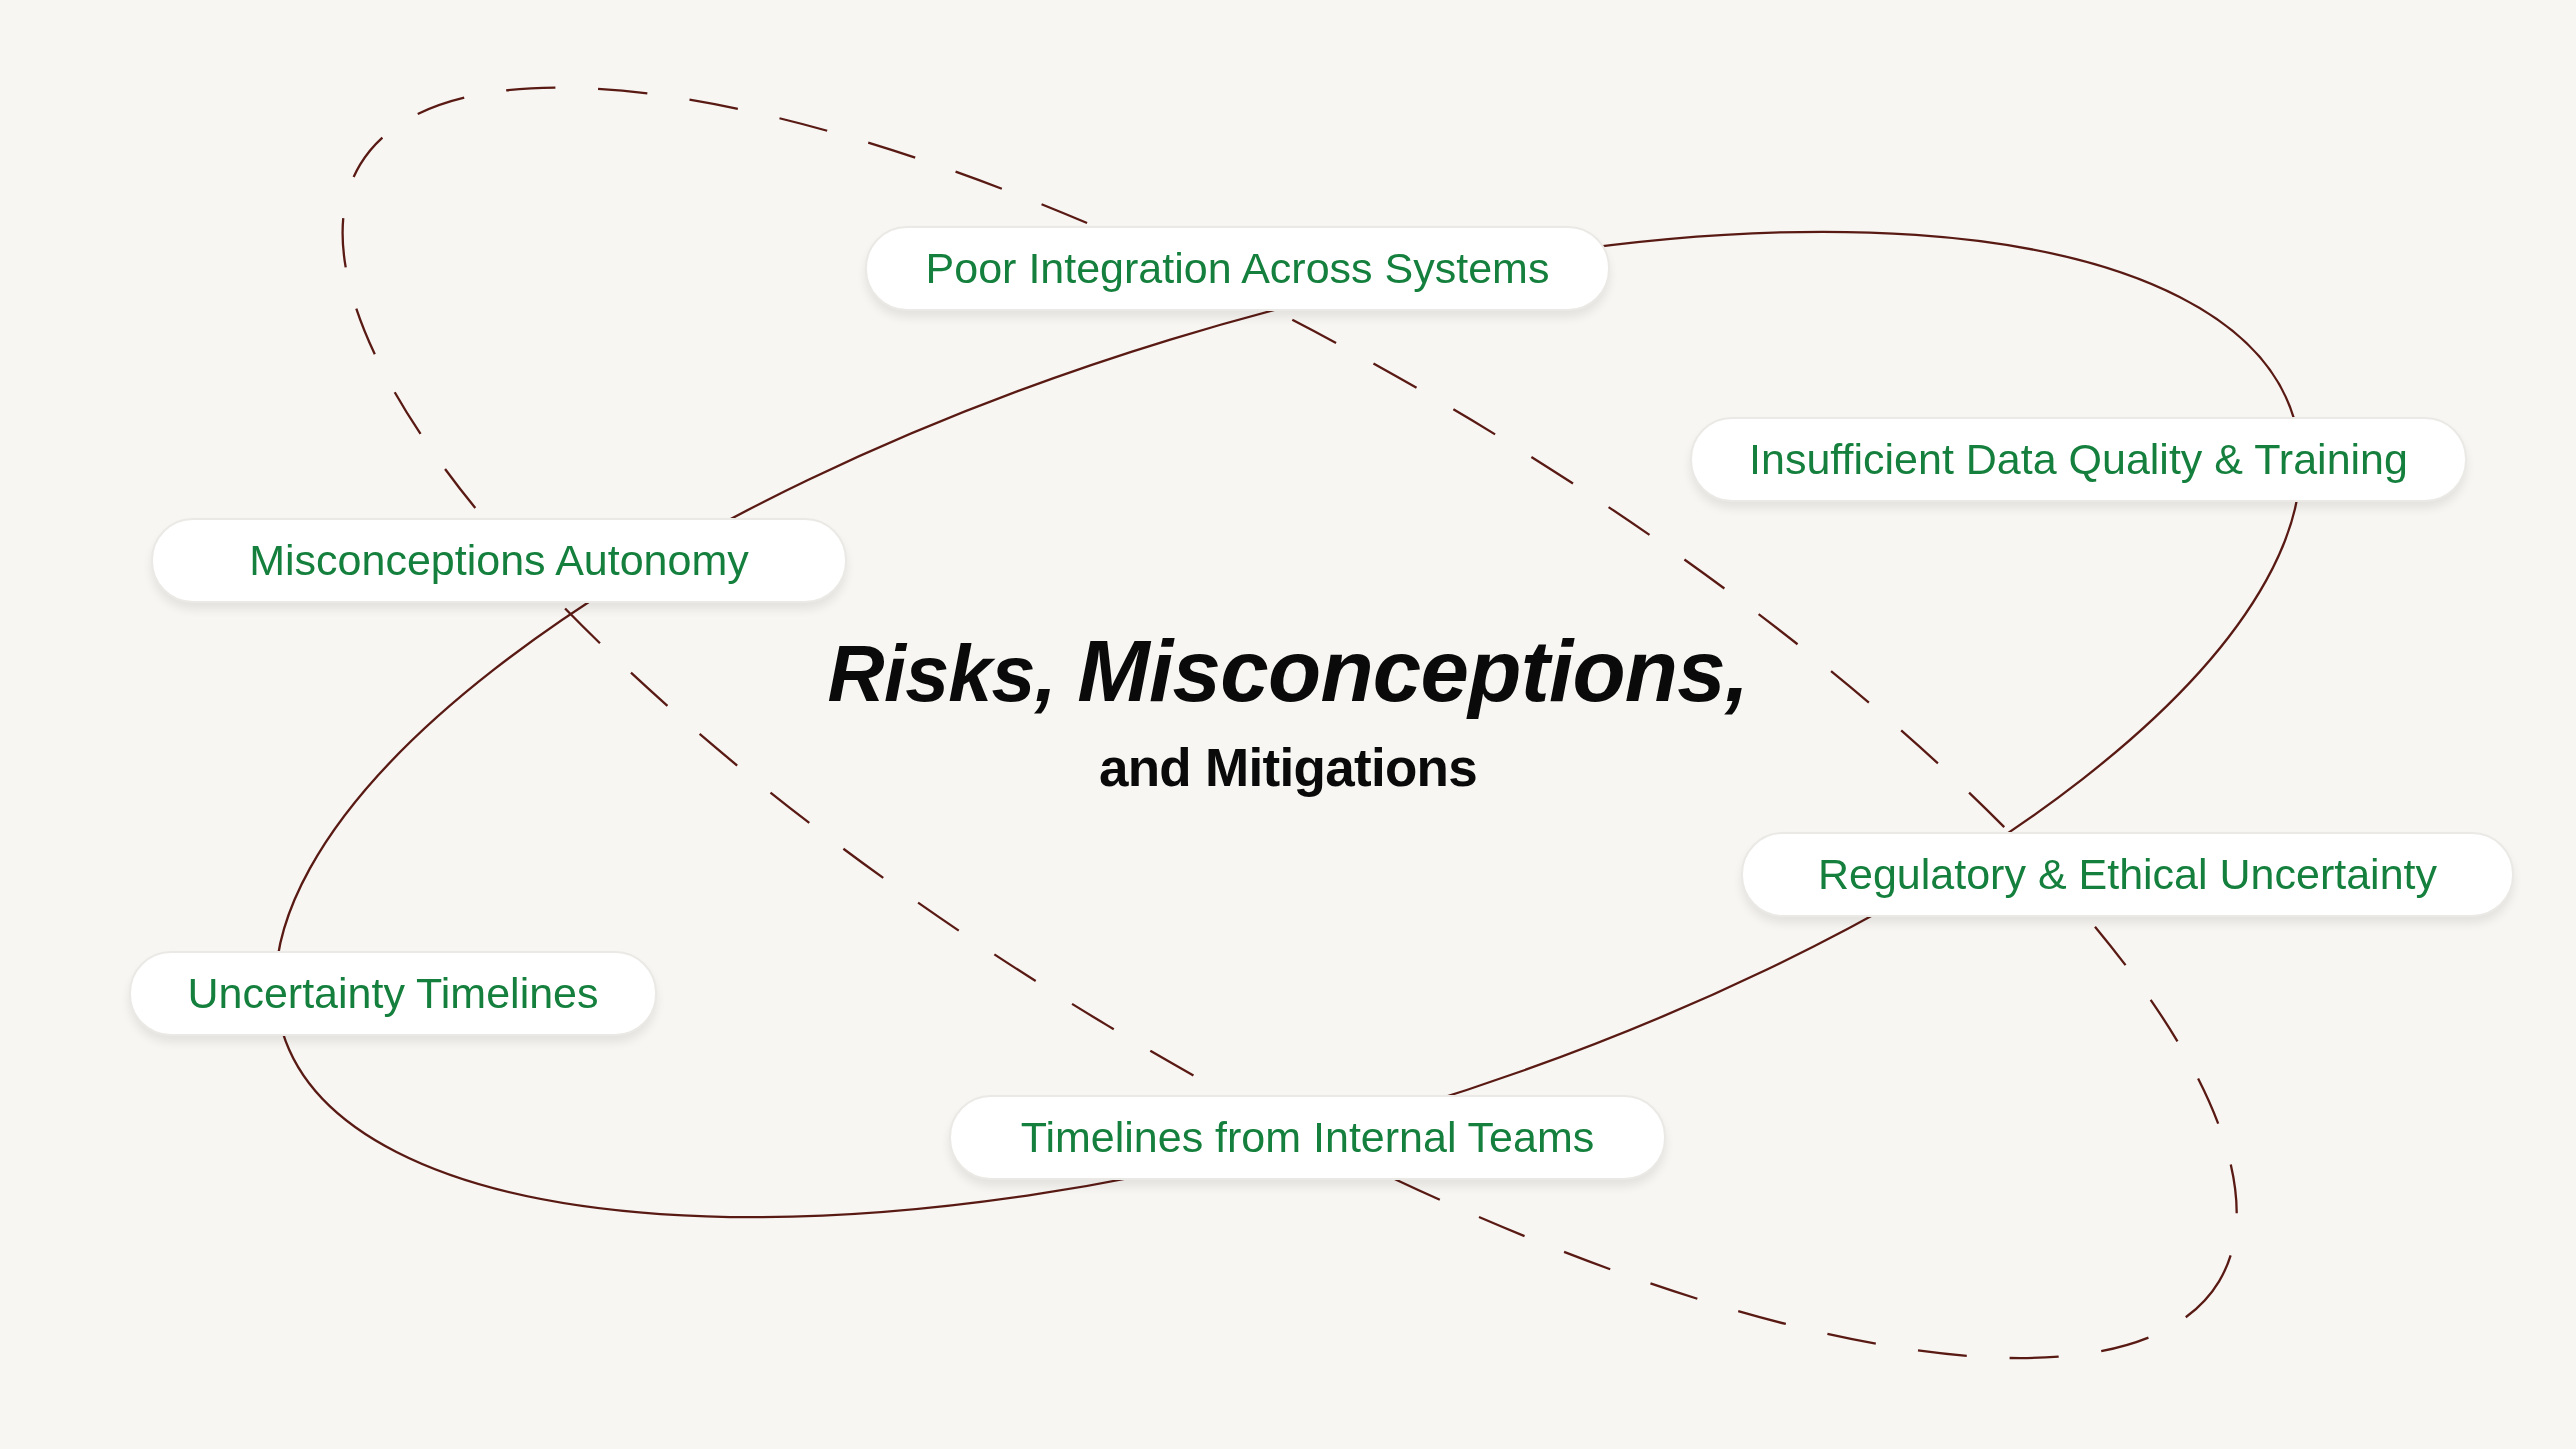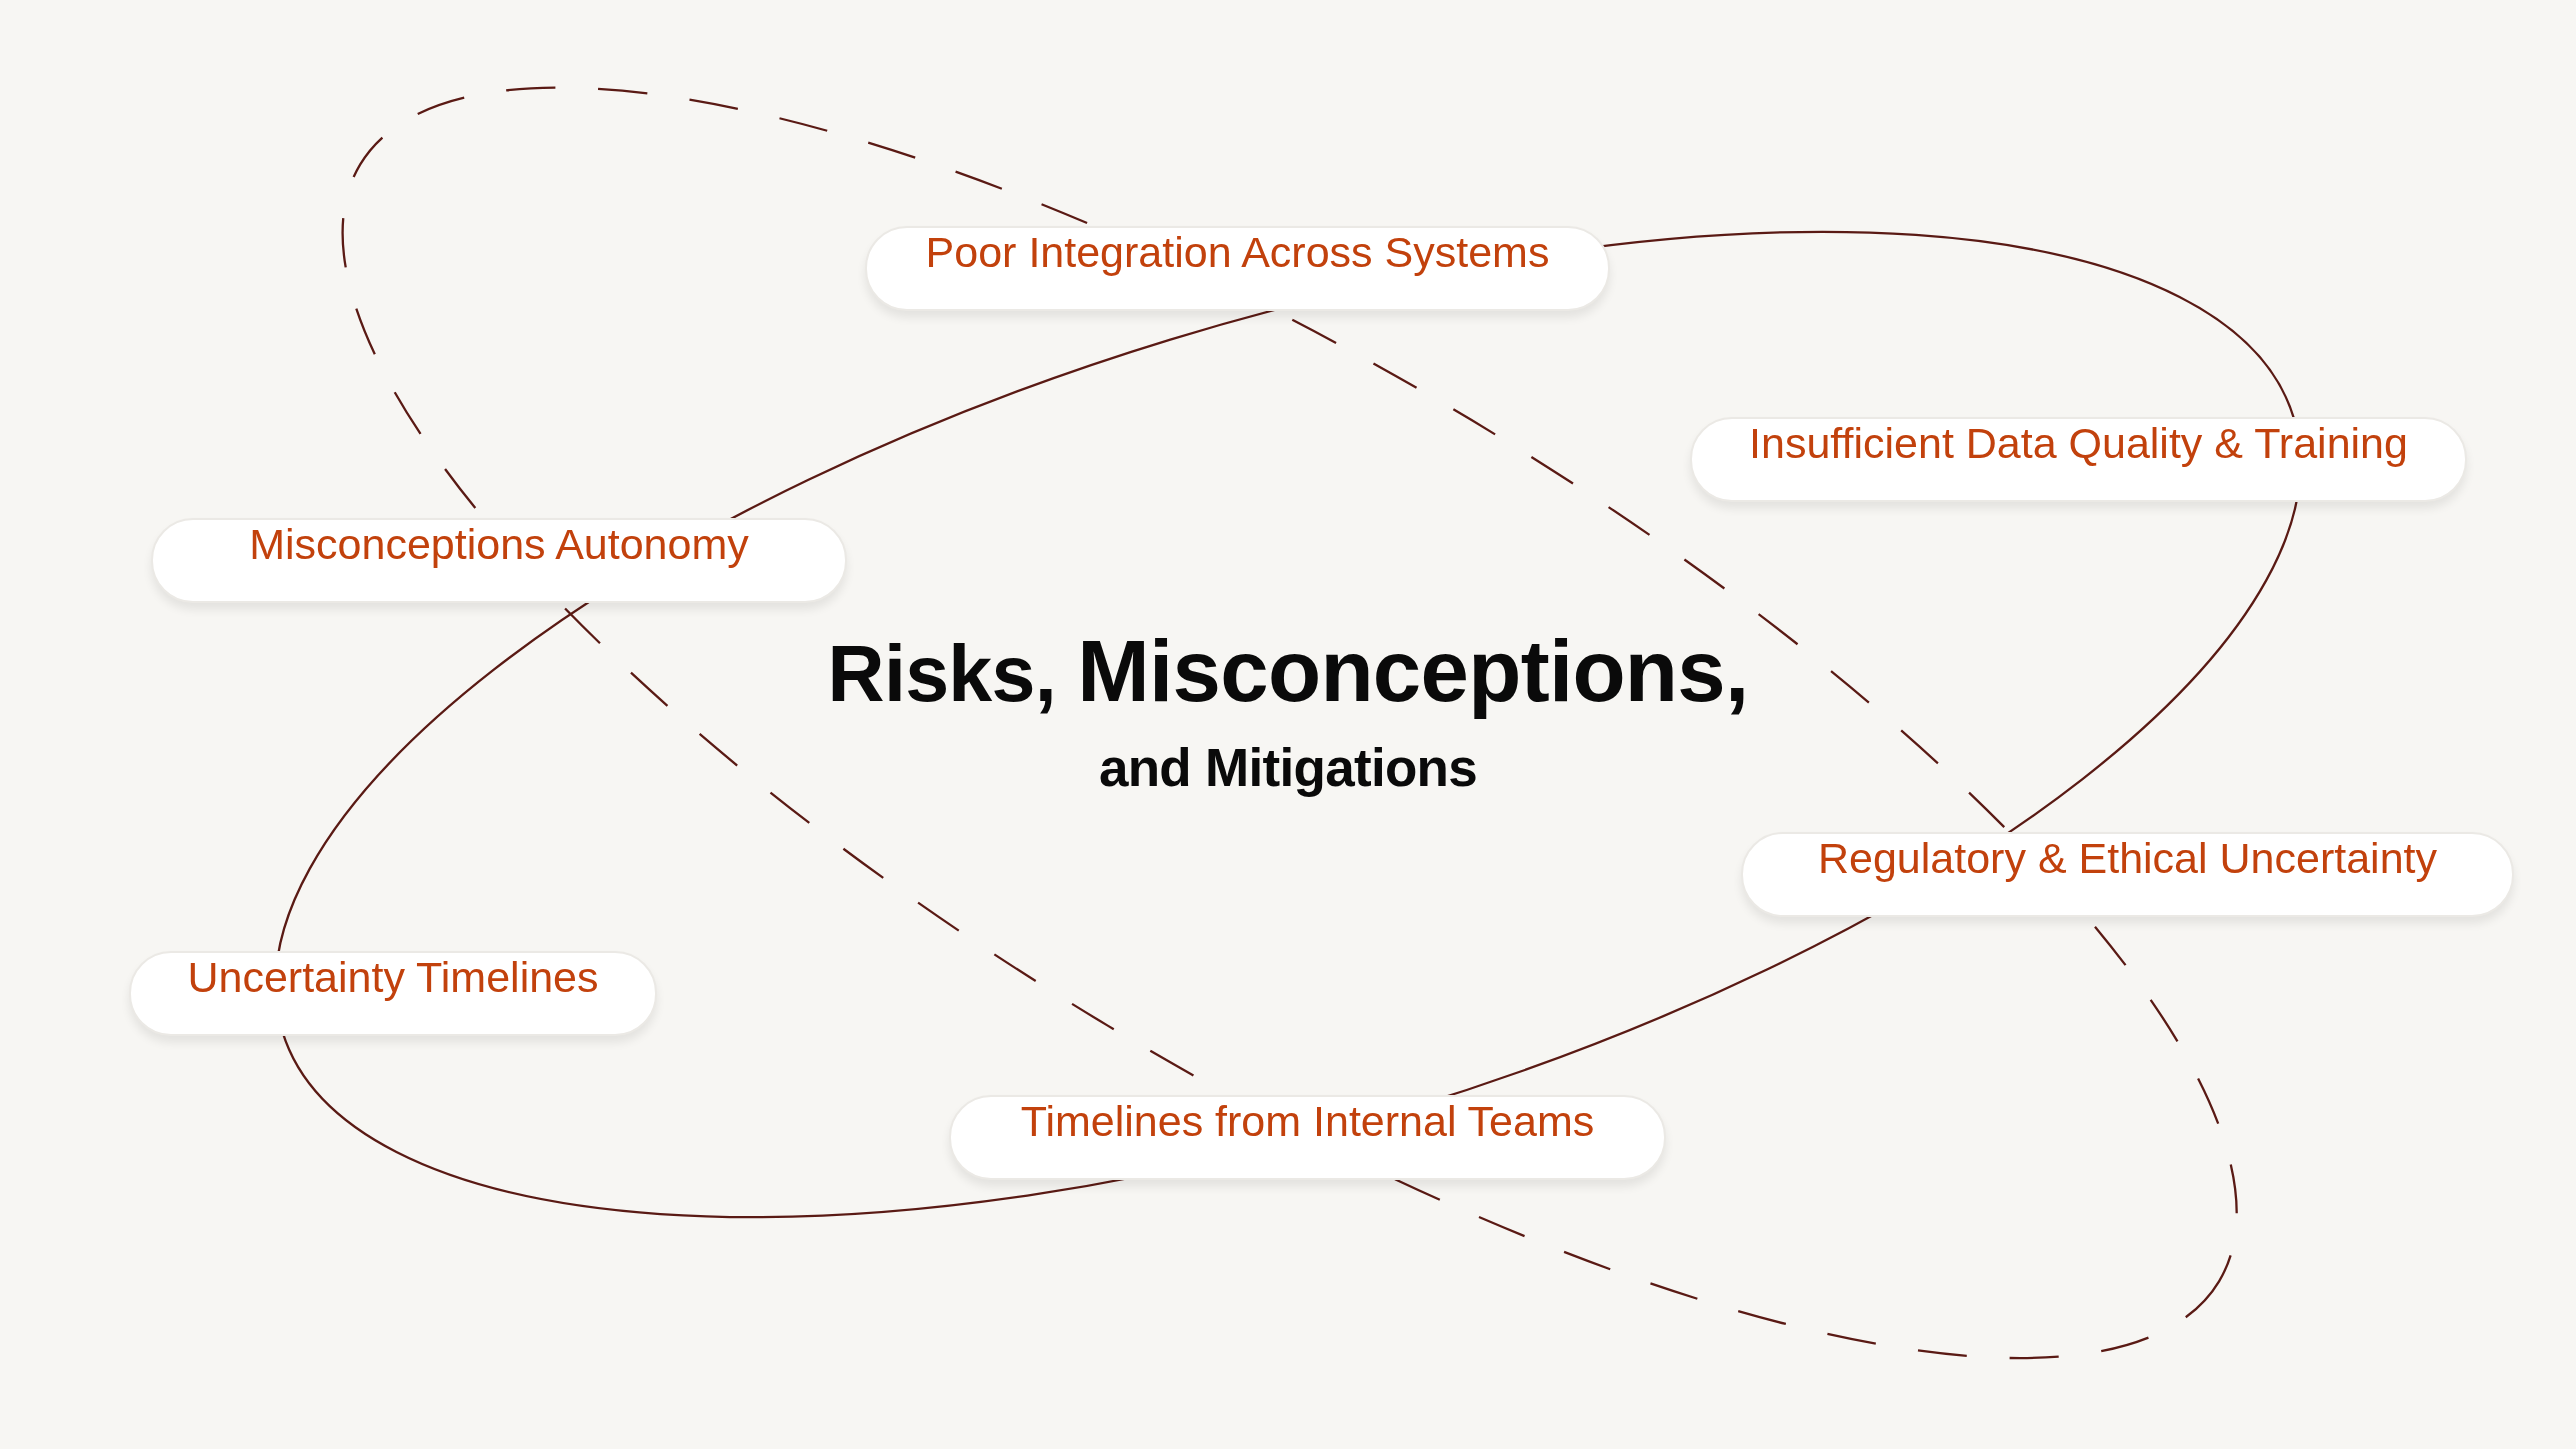--- a/index.html
+++ b/index.html
@@ -8,29 +8,29 @@
     background: #f7f6f3;
     font-family: "Liberation Sans", sans-serif;
   }
   #canvas { position: absolute; left: 0; top: 0; width: 2576px; height: 1449px; }
   .title {
     position: absolute; left: 0; width: 2576px; top: 624px;
     text-align: center; font-weight: 700; color: #0a0a0a;
     font-family: "Liberation Sans", sans-serif;
     line-height: 94px;
   }
-  .title .l1 { display: block; font-size: 79px; letter-spacing: -0.7px; }
+  .title .l1 { display: block; font-size: 79px; letter-spacing: -0.7px; font-style: italic; }
   .title .l1 .big { font-size: 87px; }
   .title .l2 { display: block; font-size: 53px; letter-spacing: -0.7px; }
   .pill {
     position: absolute; height: 85px; box-sizing: border-box;
     background: #ffffff; border: 2px solid #ebe9e5; border-radius: 42px;
     box-shadow: 0 6.7px 9.4px rgba(0,0,0,0.08);
-    display: flex; justify-content: center;
-    font-size: 43px; color: #c2410c; white-space: nowrap;
+    display: flex; align-items: center; justify-content: center;
+    font-size: 43px; color: #15803d; white-space: nowrap;
   }
 </style>
 </head>
 <body>
 
 <svg id="canvas" viewBox="0 0 1568 882" preserveAspectRatio="none">
   <ellipse cx="784" cy="441" rx="640" ry="245" transform="rotate(-17 784 441)" fill="none" stroke="#5a1a14" stroke-width="1.4"></ellipse>
   <ellipse cx="785" cy="440" rx="660" ry="215" transform="rotate(31 785 440)" fill="none" stroke="#5a1a14" stroke-width="1.4" stroke-dasharray="30 26"></ellipse>
 </svg>
 

